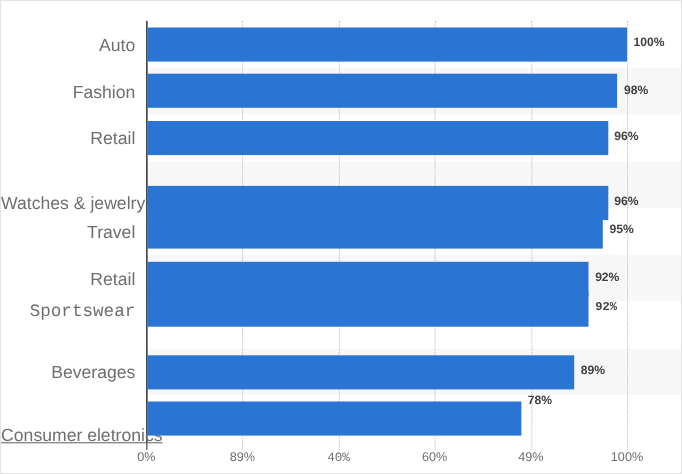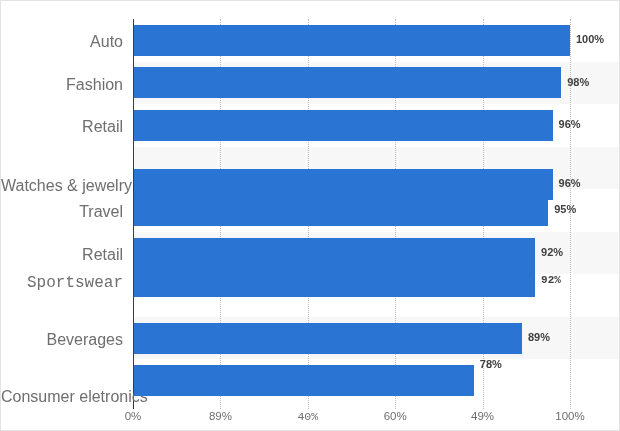--- a/index.html
+++ b/index.html
@@ -194,21 +194,21 @@
         <div class="cat-label" style="top: 15.2778px;">Sportswear</div>
         <div class="bar" style="top: 5.77778px; height: 31px; width: 401.04px; background: rgb(42, 117, 212);"></div>
         <div class="val-label" style="left: 540.04px; top: 15.2778px;">92%</div>
       </div>
       <div class="row" style="top: 297.889px; height: 42.5556px;">
         <div class="cat-label" style="top: 15.2778px;">Beverages</div>
         <div class="bar" style="top: 5.77778px; height: 31px; width: 387.93px; background: rgb(42, 117, 212);"></div>
         <div class="val-label" style="left: 526.93px; top: 15.2778px;">89%</div>
       </div>
       <div class="row" style="top: 340.444px; height: 42.5556px;">
-        <div class="cat-label" style="top: 30px;">Consumer eletronics</div>
+        <div class="cat-label" style="top: 30px; text-decoration: underline;">Consumer eletronics</div>
         <div class="bar" style="top: 5.77778px; height: 31px; width: 339.86px; background: rgb(42, 117, 212);"></div>
         <div class="val-label" style="left: 478.86px; top: 0;">78%</div>
       </div>
     </div>
 
   <div class="xaxis">
       <div class="xtick" style="left: 132px;">0%</div>
       <div class="xtick" style="left: 219.4px;">89%</div>
       <div class="xtick" style="left: 306.8px; font-family: Liberation Mono, monospace;">40%</div>
       <div class="xtick" style="left: 394.2px;">60%</div>

